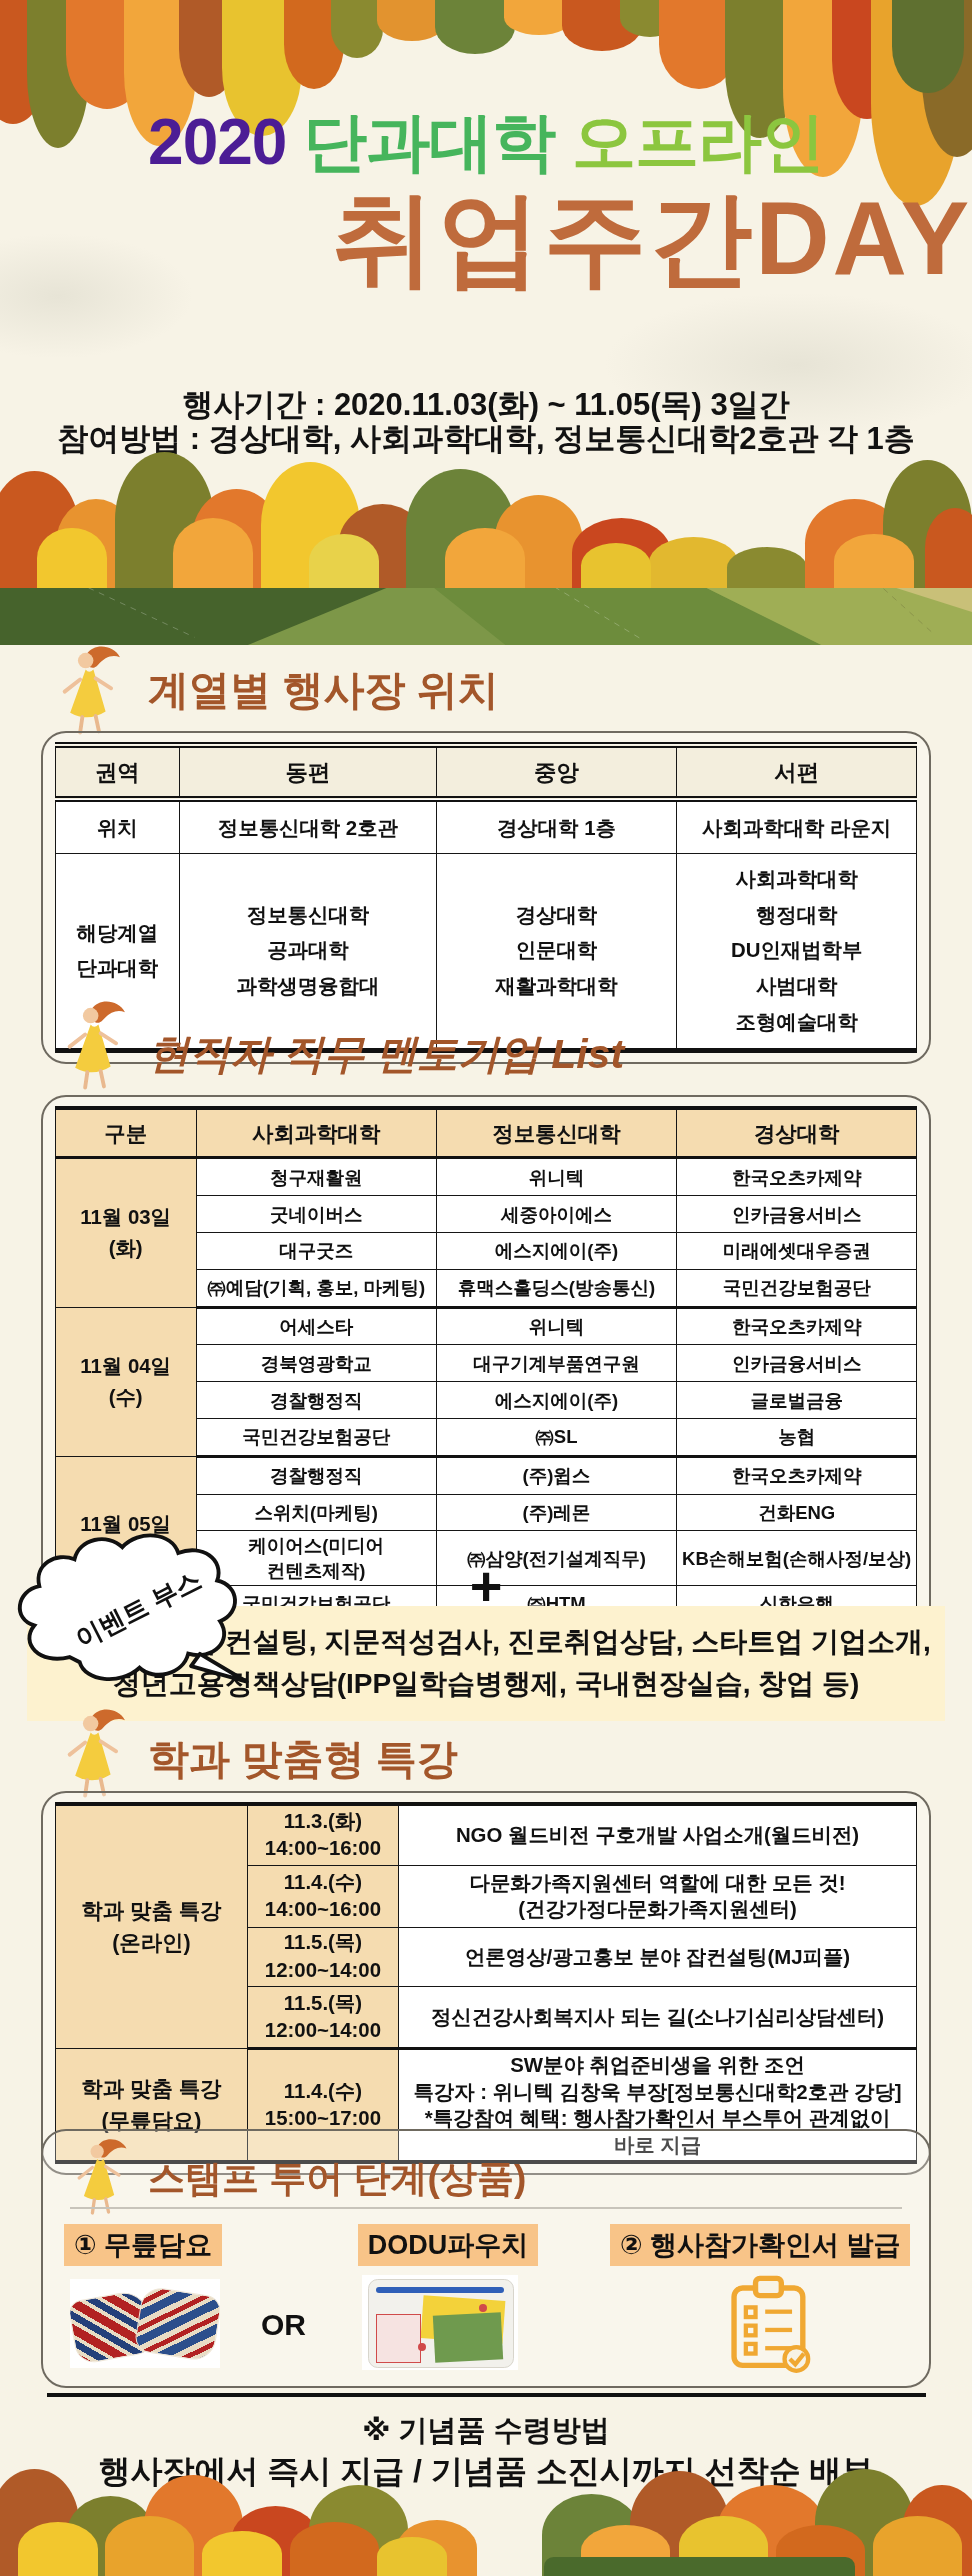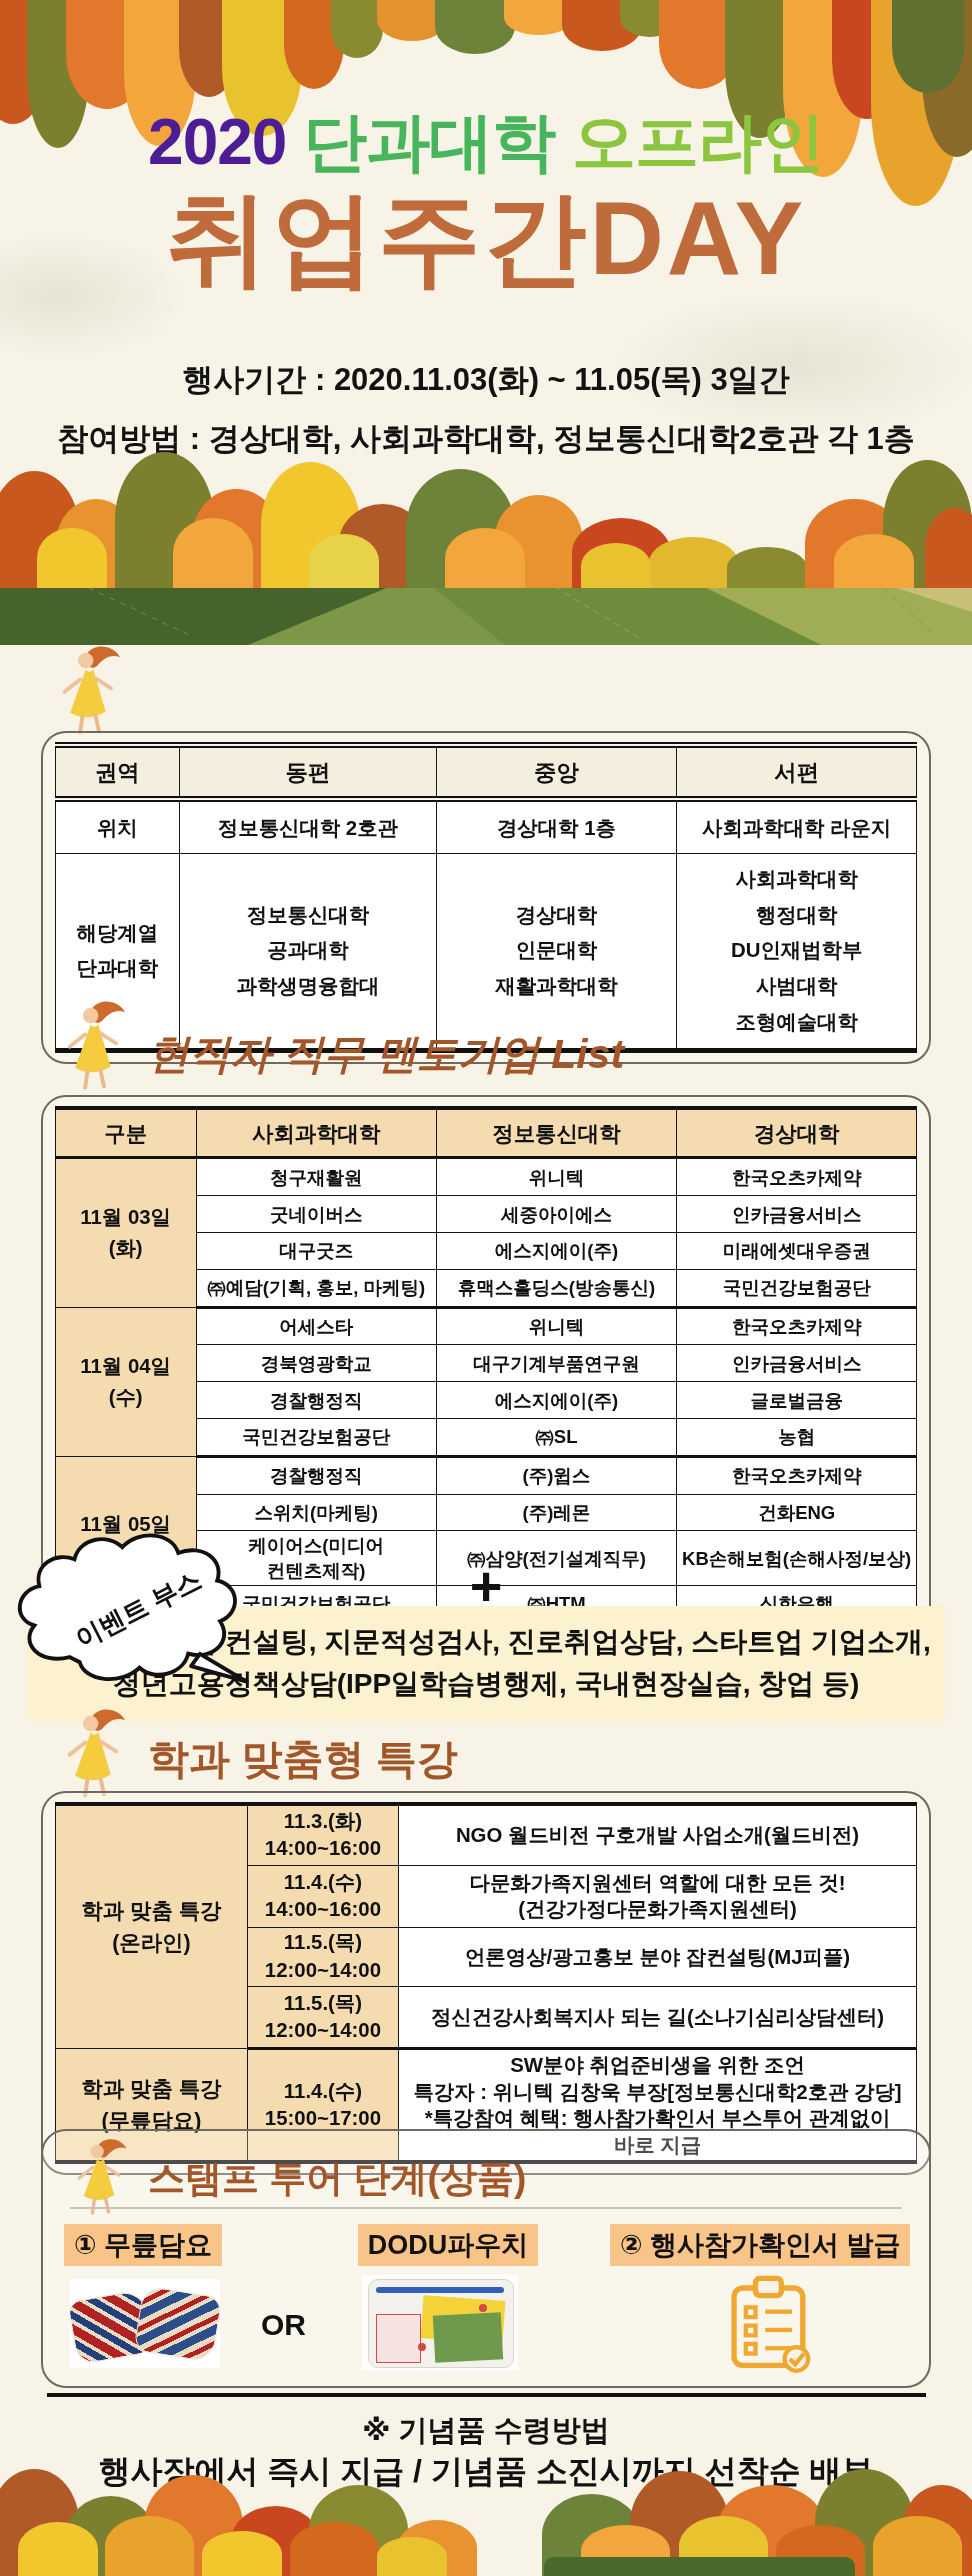--- a/index.html
+++ b/index.html
@@ -14,21 +14,21 @@
 
   .smudge{position:absolute;pointer-events:none;
     background:radial-gradient(ellipse at center,#e7e4d6 0%,rgba(231,228,214,0) 70%);}
 
   
   .hero-line1{position:absolute;top:99px;left:0;width:972px;text-align:center;
     font-size:64px;font-weight:900;letter-spacing:-1px;white-space:nowrap;}
   .hero-line1 .g1{color:#4c1d95;}
   .hero-line1 .g2{color:#46b55c;}
   .hero-line1 .g3{color:#8cc63f;}
-  .hero-line2{position:absolute;top:171px;left:0;width:972px;text-align:center;
+  .hero-line2{position:absolute;top:171px;left:0;width:972px;text-align:right;
     font-size:103px;font-weight:900;color:#bf6b3c;letter-spacing:2.9px;white-space:nowrap;}
   .hero-info{position:absolute;left:0;width:972px;text-align:center;color:#121212;
     font-size:31px;font-weight:800;white-space:nowrap;}
 
   
   .field{position:absolute;top:575px;left:0;}
 
   
   .girl{position:absolute;width:76px;height:93px;}
   .sec-title{position:absolute;font-size:41px;font-weight:900;color:#a3562a;white-space:nowrap;}
@@ -144,21 +144,21 @@
     <i style="left:922px;width:70px;height:157px;background:#8a6a28;"></i>
     <i style="left:892px;width:72px;height:93px;background:#5f7030;"></i>
   </div>
 
   <div class="hero-line1">
     <span class="g1">2020</span>
     <span class="g2">단과대학</span>
     <span class="g3">오프라인</span>
   </div>
   <div class="hero-line2">취업주간DAY</div>
-  <div class="hero-info" style="top:359px;">행사기간 : 2020.11.03(화) ~ 11.05(목) 3일간</div>
+  <div class="hero-info" style="top:384px;">행사기간 : 2020.11.03(화) ~ 11.05(목) 3일간</div>
   <div class="hero-info" style="top:418px;">참여방법 : 경상대학, 사회과학대학, 정보통신대학2호관 각 1층</div>
 
   <svg class="field" width="972" height="70" viewBox="0 0 1000 72" aria-hidden="true">
     <rect width="1000" height="72" fill="#7d9748"></rect>
     <polygon points="0,0 430,0 255,72 0,72" fill="#46632c"></polygon>
     <polygon points="430,0 700,0 845,72 520,72" fill="#6d8c3c"></polygon>
     <polygon points="700,0 1000,0 1000,72 845,72" fill="#9fae55"></polygon>
     <polygon points="880,0 1000,0 1000,38" fill="#c9c078"></polygon>
     <line x1="80" y1="8" x2="200" y2="64" stroke="#ffffff" stroke-opacity="0.25" stroke-dasharray="6 6"></line>
     <line x1="560" y1="6" x2="660" y2="66" stroke="#ffffff" stroke-opacity="0.25" stroke-dasharray="6 6"></line>
@@ -184,20 +184,21 @@
     <i style="left:173px;width:80px;height:70px;background:#f2a63b;"></i>
     <i style="left:309px;width:70px;height:54px;background:#e8d24a;"></i>
     <i style="left:445px;width:80px;height:60px;background:#f2a63b;"></i>
     <i style="left:581px;width:70px;height:45px;background:#e8c32f;"></i>
     <i style="left:834px;width:80px;height:54px;background:#f2a63b;"></i>
   </div>
 
   <svg class="girl" style="top:644px;left:51px;" viewBox="0 0 78 96" width="76" height="93">
       <use href="#girl-sym"></use>
     </svg>
+  <div class="sec-title" style="top:663px;left:148px;">계열별 행사장 위치</div>
 
   <div class="rbox" style="top:731px;">
     <table class="tbl t1">
       <tbody>
           <tr>
         <th class="cw1">권역</th>
         <th class="cw2">동편</th>
         <th class="cw3">중앙</th>
         <th class="cw4">서편</th>
       </tr>

